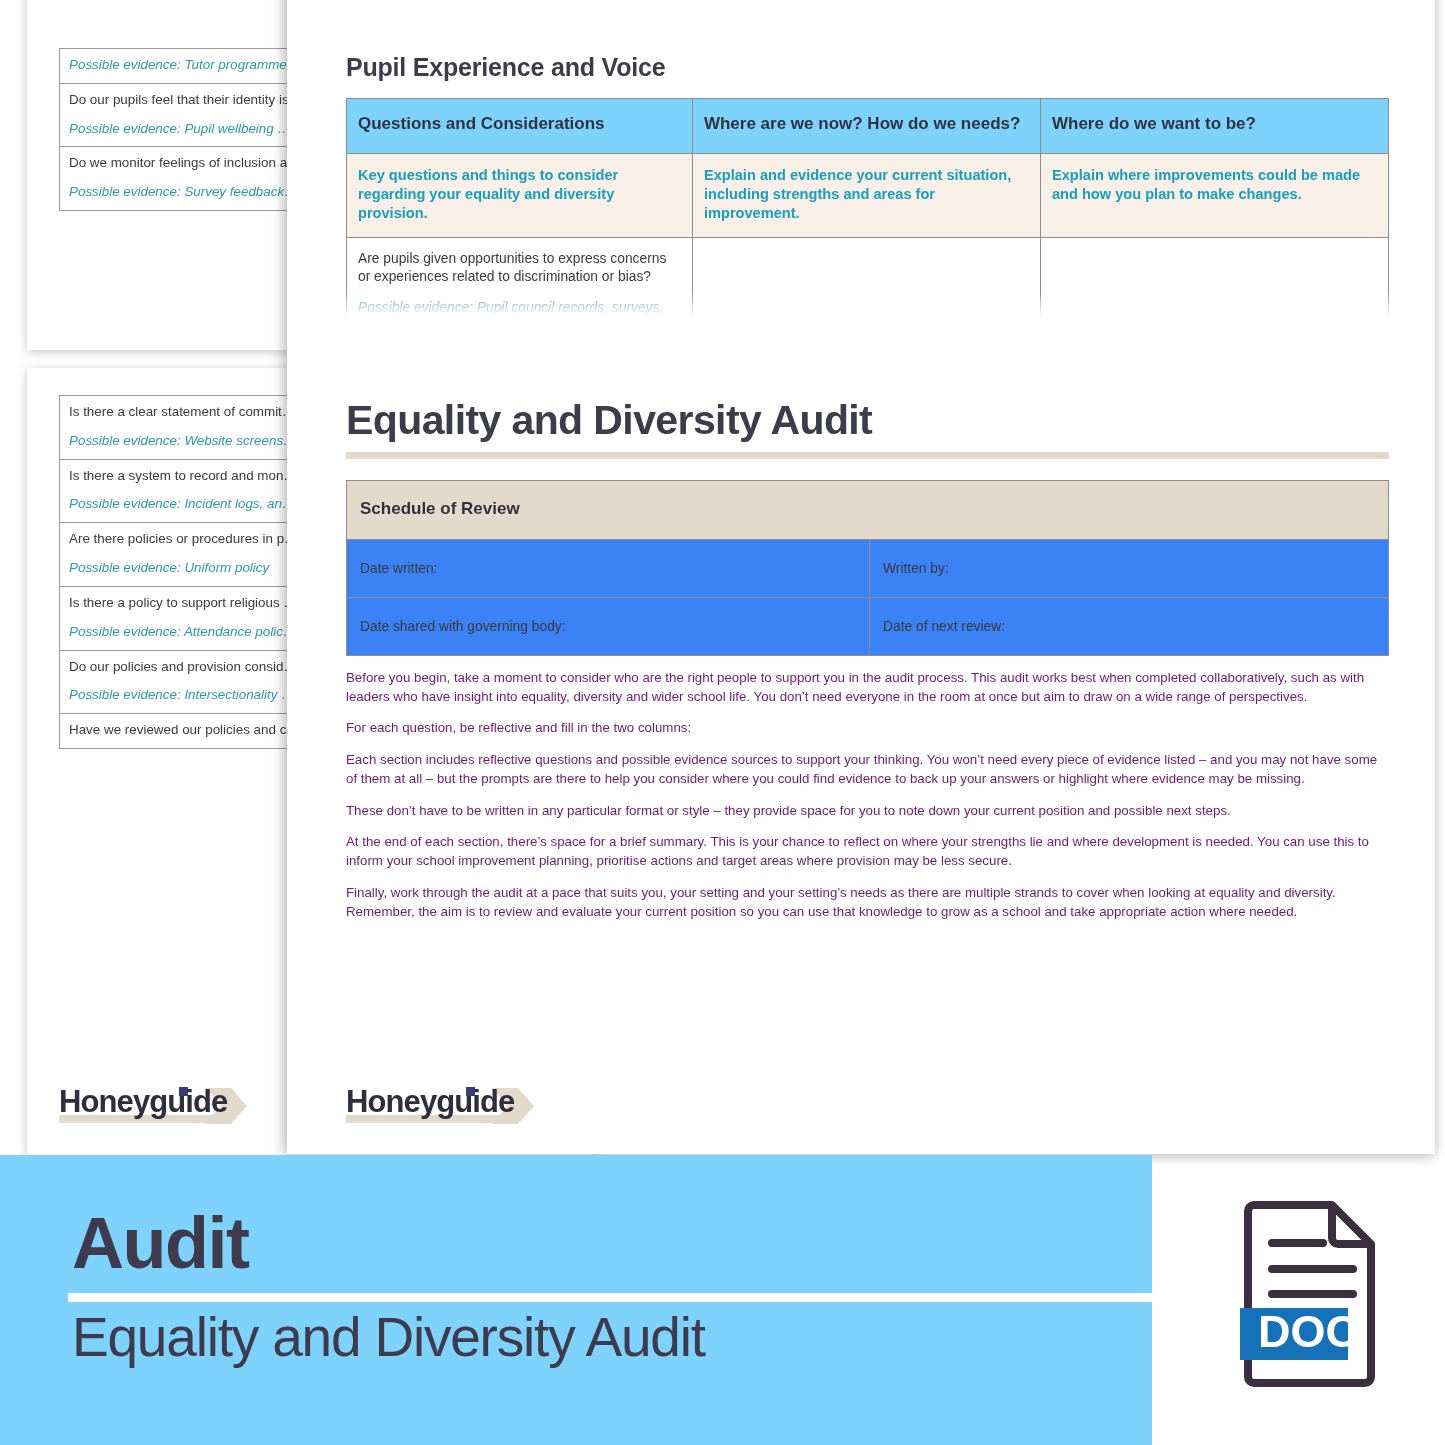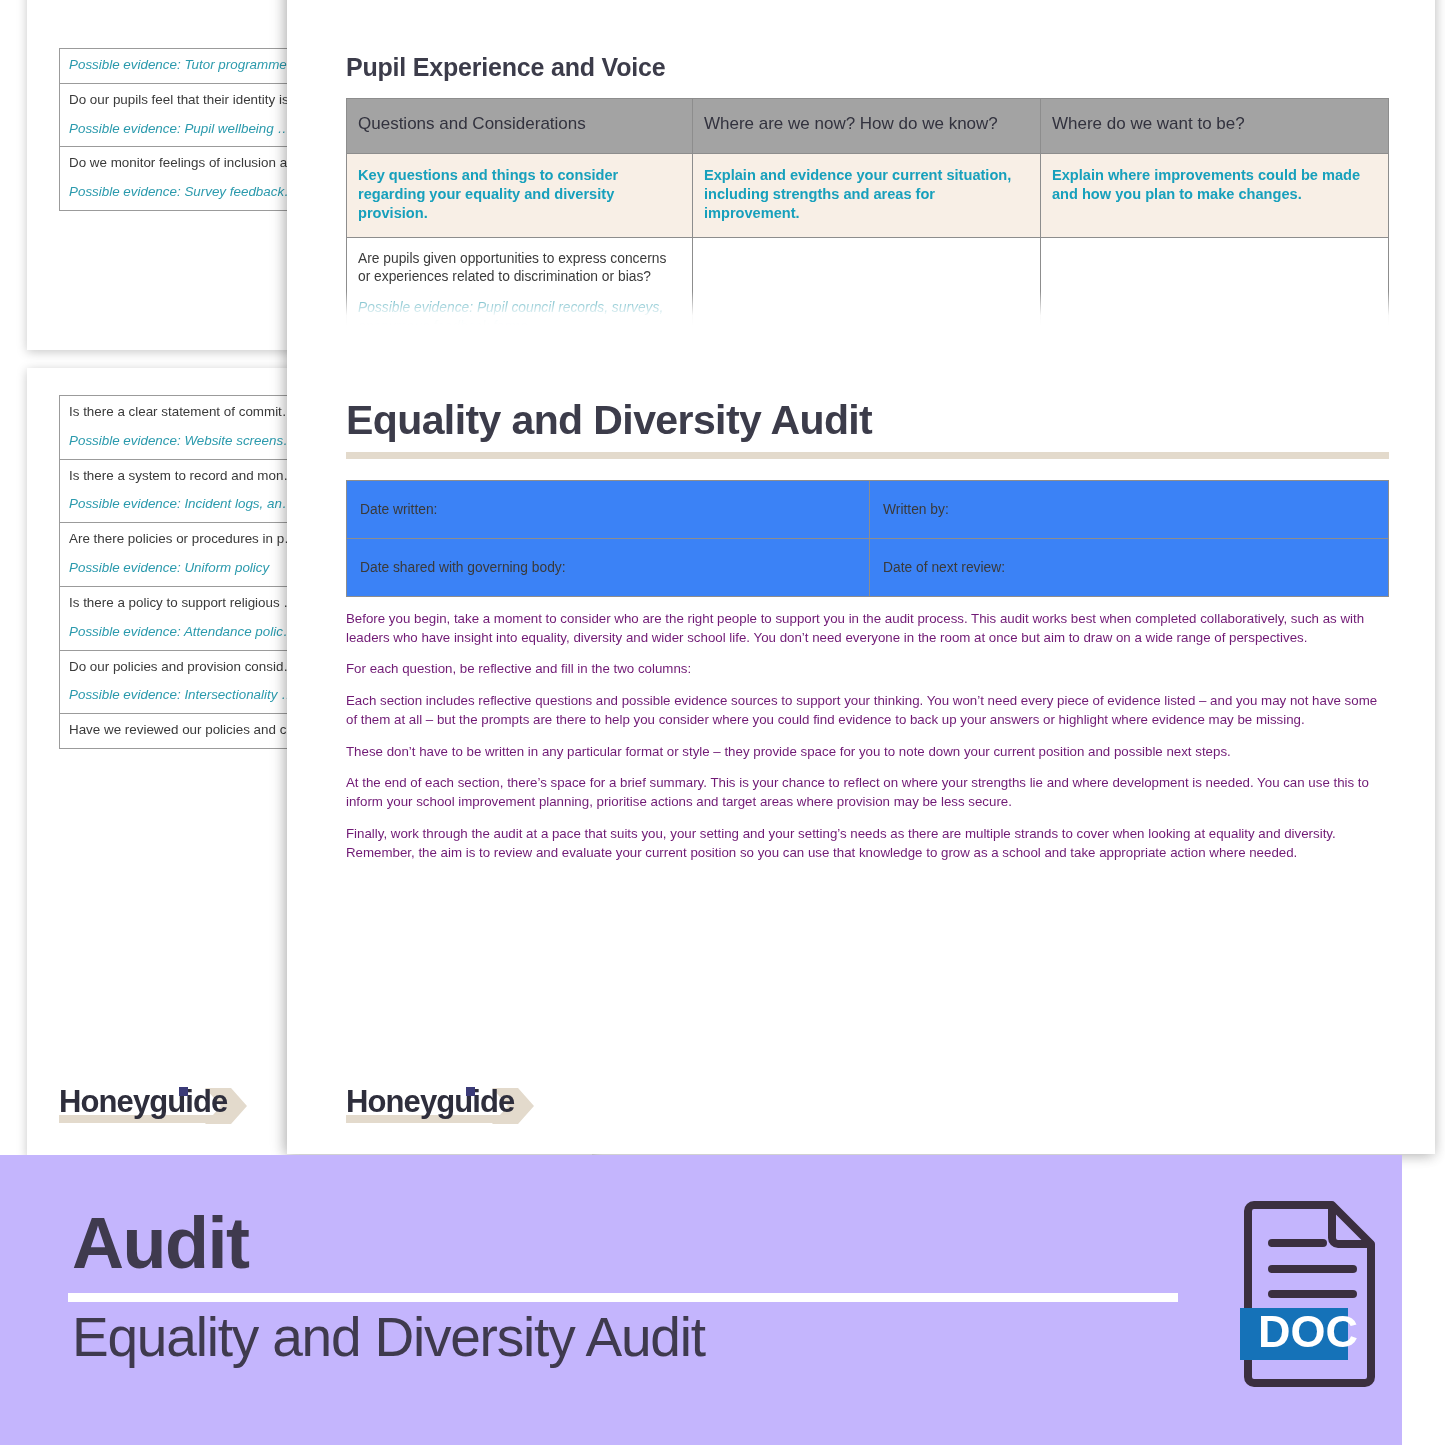--- a/index.html
+++ b/index.html
@@ -94,23 +94,23 @@
     table-layout: fixed;
     margin-top: 16px;
   }
   .audit-table th, .audit-table td {
     border: 1px solid #8d8d8d;
     vertical-align: top;
     text-align: left;
     padding: 12px 11px 14px 11px;
   }
   .audit-table thead th {
-    background: #a3a3a3;
+    background: #7dd3fc;
     font-size: 17px;
-    font-weight: normal;
+    font-weight: bold;
     color: #32323e;
     line-height: 1.27;
     padding-top: 14px;
     padding-bottom: 18px;
   }
   .audit-table tr.guide td {
     background: #f8efe6;
     color: #17a0bc;
     font-weight: bold;
     font-size: 14.6px;
@@ -256,23 +256,23 @@
     height: 9px;
     background: #3b3b78;
     z-index: 4;
   }
 
   
   #bottom-banner {
     position: absolute;
     left: 0;
     top: 1155px;
-    width: 1402px;
+    width: 1152px;
     height: 290px;
-    background: #c4b5fd;
+    background: #7dd3fc;
   }
   #banner-title {
     position: absolute;
     left: 72px;
     top: 52px;
     font-size: 72px;
     font-weight: bold;
     color: #3f3a4e;
     letter-spacing: -1.5px;
     line-height: 1;
@@ -393,21 +393,21 @@
     <div id="pupil-table-wrap">
       <table class="audit-table">
         <colgroup>
             <col style="width:33.2%">
             <col style="width:33.4%">
             <col style="width:33.4%">
           </colgroup>
         <thead>
           <tr>
             <th>Questions and Considerations</th>
-            <th>Where are we now? How do we know?</th>
+            <th>Where are we now? How do we needs?</th>
             <th>Where do we want to be?</th>
           </tr>
         </thead>
         <tbody>
           <tr class="guide">
             <td>Key questions and things to consider regarding your equality and diversity provision.</td>
             <td>Explain and evidence your current situation, including strengths and areas for improvement.</td>
             <td>Explain where improvements could be made and how you plan to make changes.</td>
           </tr>
           <tr class="entry">
@@ -426,20 +426,23 @@
     <h1 class="doc-title">Equality and Diversity Audit</h1>
     <div class="title-rule"></div>
 
     <table class="schedule-table">
       <colgroup>
           <col style="width:50.2%">
           <col style="width:49.8%">
         </colgroup>
       <tbody>
         <tr>
+          <td class="sched-head" colspan="2">Schedule of Review</td>
+        </tr>
+        <tr>
           <td>Date written:</td>
           <td>Written by:</td>
         </tr>
         <tr>
           <td>Date shared with governing body:</td>
           <td>Date of next review:</td>
         </tr>
       </tbody>
     </table>
 

